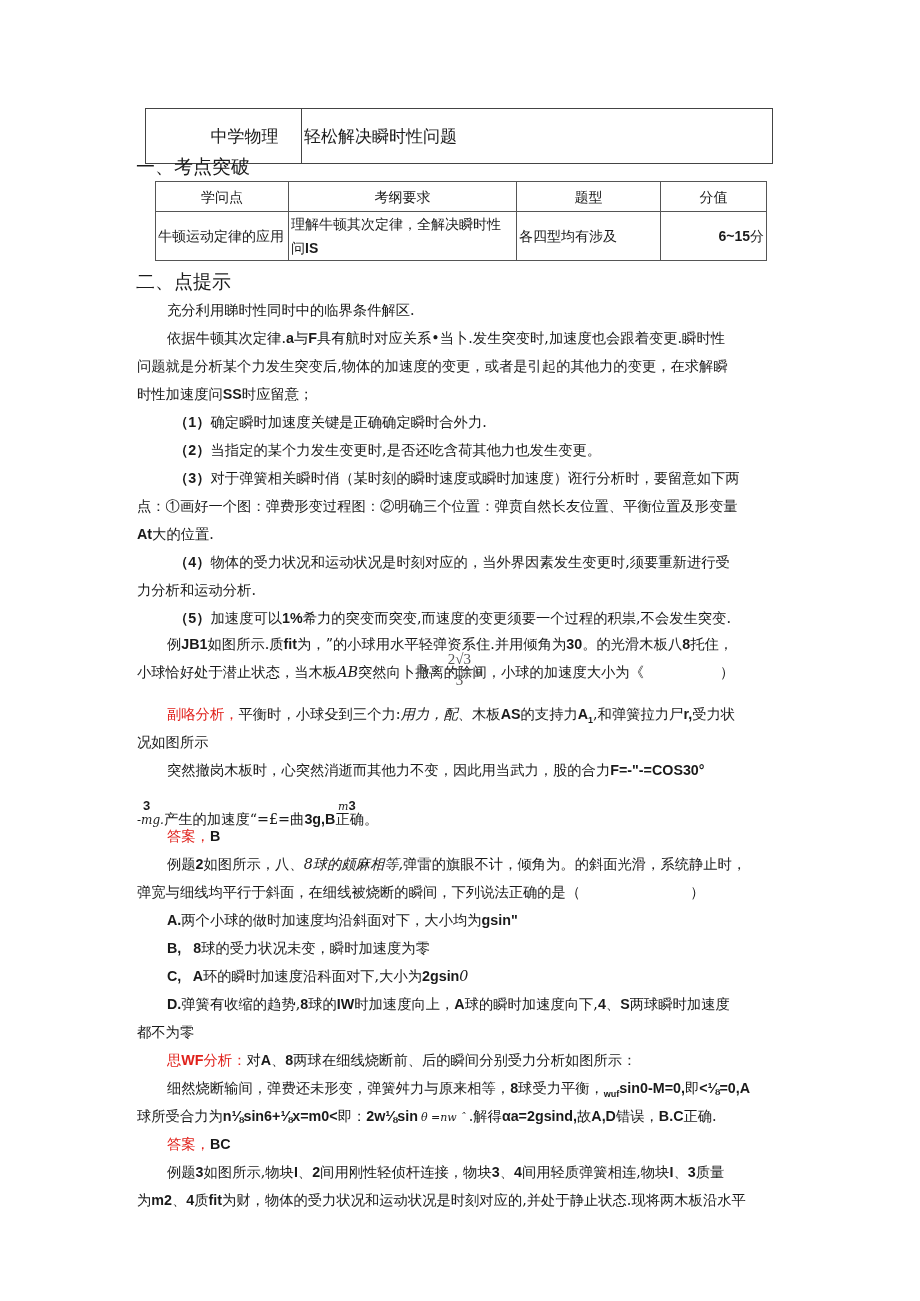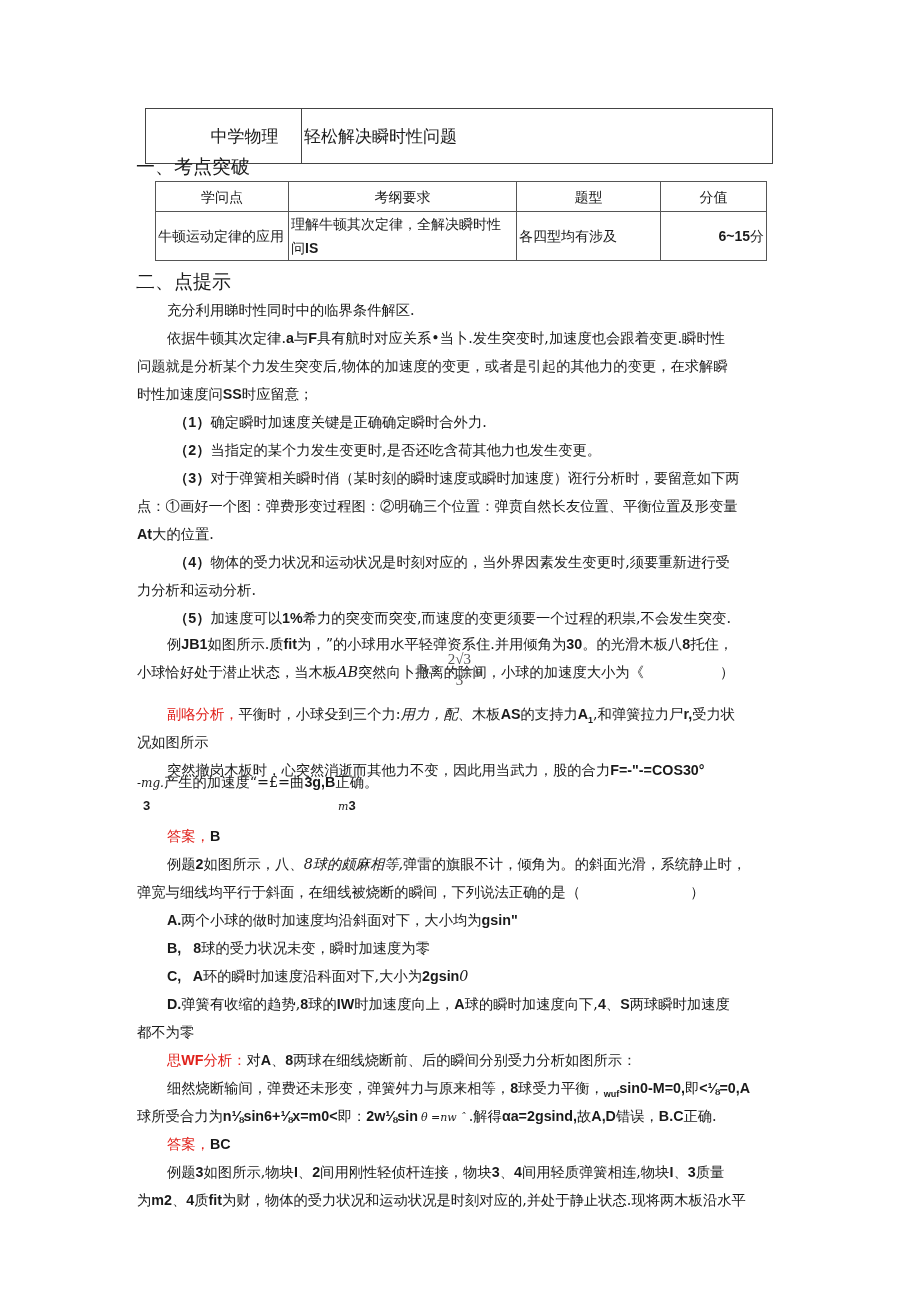--- a/index.html
+++ b/index.html
@@ -115,21 +115,21 @@
     <span class="i">g</span>
   </div>
 
   <div class="p ind" style="top:700px;">
     <span class="red">副咯分析，</span><span>平衡时，小球殳到三个力:</span><span class="i">用力，配</span><span>、木板</span><span class="b">AS</span><span>的支持力</span><span class="b">A</span><span class="b sub">1</span><span>,和弹簧拉力尸</span><span class="b">r,</span><span>受力状</span>
   </div>
   <div class="p" style="top:728px;">况如图所示</div>
   <div class="p ind" style="top:756px;">
     <span>突然撤岗木板时，心突然消逝而其他力不变，因此用当武力，股的合力</span><span class="b">F=-"-=COS30°</span>
   </div>
-  <div class="p" style="top:774px; line-height:16px;">
+  <div class="p" style="top:805px; line-height:28px;">
     <span class="i" style="font-size:12px;">-mg.</span><span>产生的加速度“=£=曲</span><span class="b">3g,B</span><span>正确。</span>
   </div>
   <div class="p" style="top:796px; line-height:20px; font-size:13px;">
     <span class="b" style="display:inline-block; width:195px; padding-left:6px;">3</span><span class="i" style="font-size:11px;">m</span><span class="b">3</span>
   </div>
 
   <div class="p ind" style="top:822px;">
     <span class="red">答案，</span><span class="b">B</span>
   </div>
 

